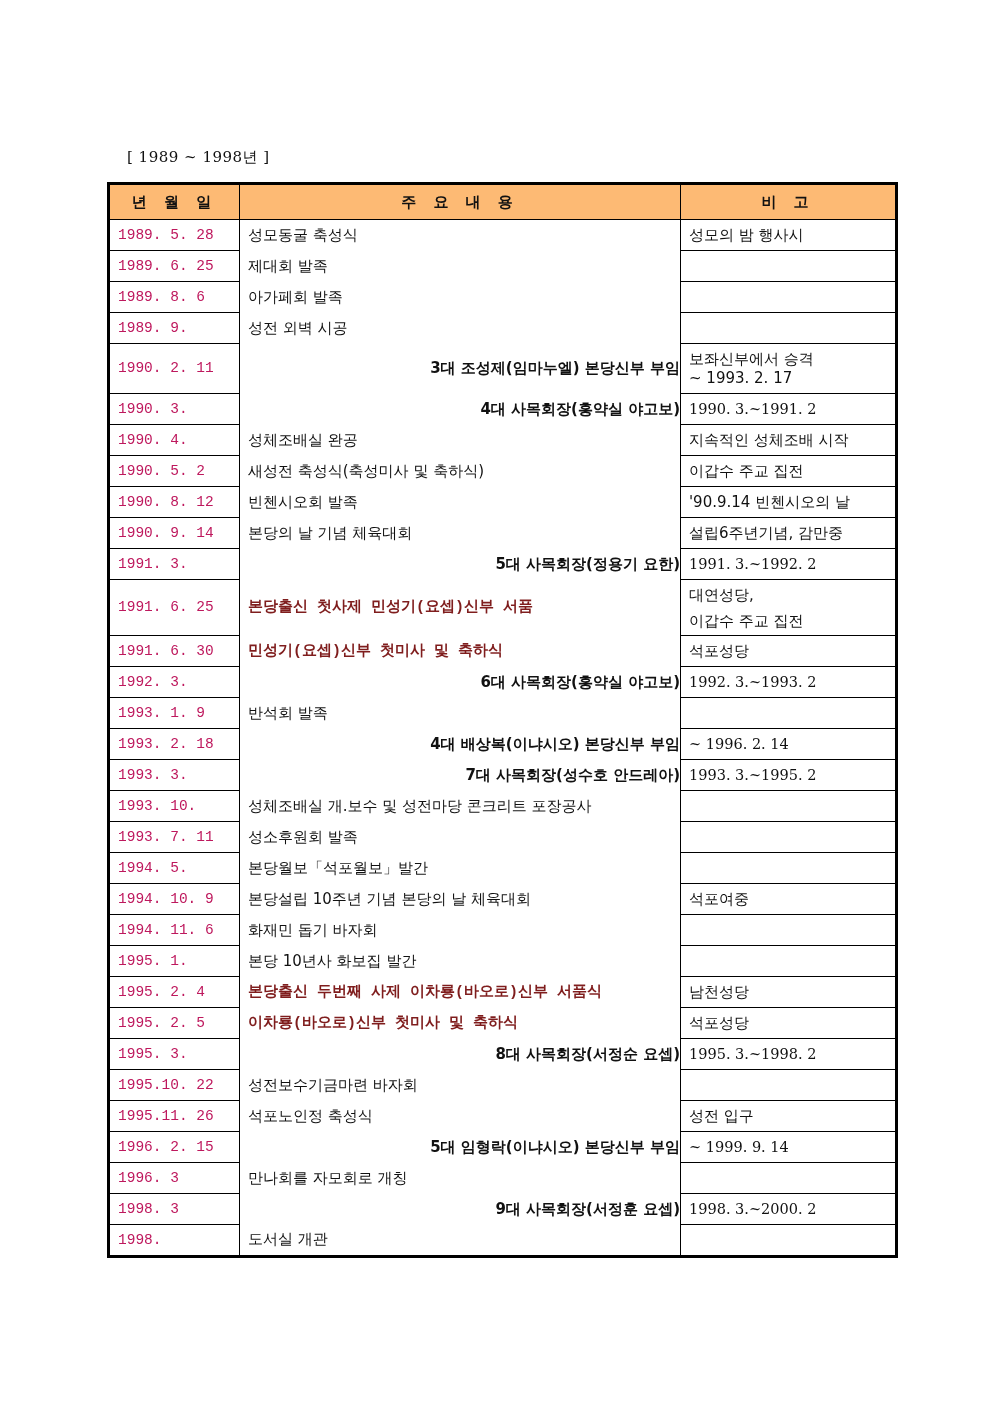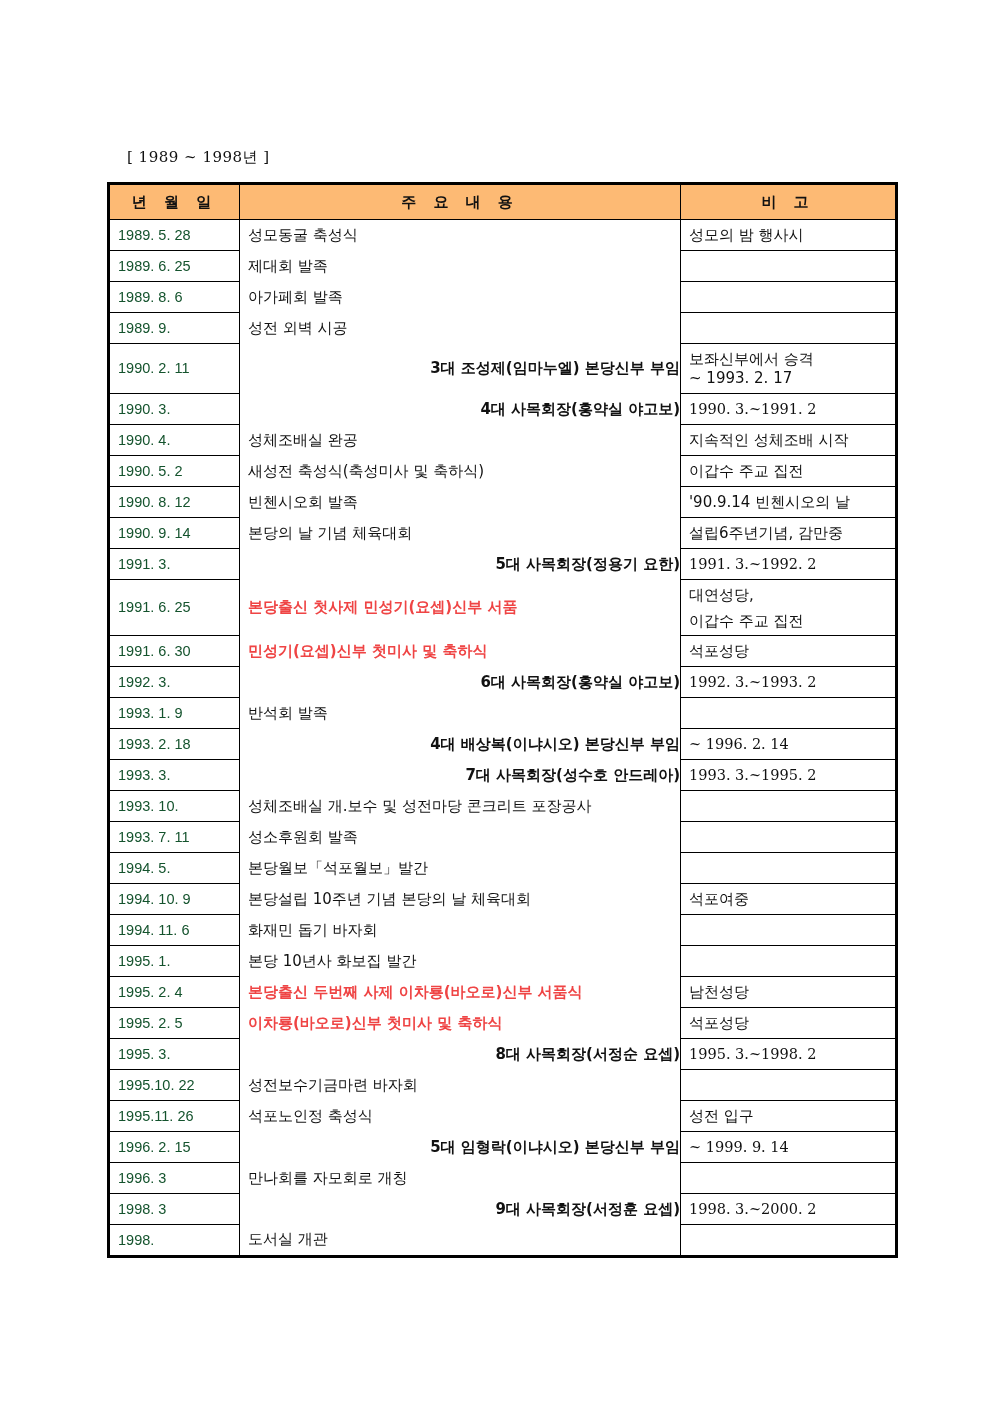--- a/index.html
+++ b/index.html
@@ -4,28 +4,28 @@
 <style>
   html, body { margin: 0; padding: 0; background: #ffffff; }
   body { width: 992px; height: 1403px; position: relative; font-family: "DejaVu Sans", "Liberation Sans", sans-serif; color: #111; }
   .caption { position: absolute; left: 127px; top: 148px; font-family: "DejaVu Serif", "Liberation Serif", serif; font-size: 15px; letter-spacing: 0.5px; }
   table.history { position: absolute; left: 107px; top: 182px; width: 791px; border-collapse: collapse; border: 3px solid #000; table-layout: fixed; }
   table.history col.c1 { width: 131px; }
   table.history col.c2 { width: 441px; }
   table.history col.c3 { width: 216px; }
   th { background: #fdba74; height: 34px; font-size: 15px; font-weight: bold; letter-spacing: 6px; text-align: center; border: 1px solid #000; border-bottom: 1.5px solid #000; padding: 0; }
   td { font-size: 15px; height: 30px; padding: 0 0 0 8px; vertical-align: middle; white-space: nowrap; line-height: 19px; }
-  td.date { border: 1px solid #000; font-family: Liberation Sans, sans-serif; font-size: 14.5px; color: #14532d; }
+  td.date { border: 1px solid #000; font-family: Liberation Mono, monospace; font-size: 14.5px; color: #be185d; }
   td.content { border-left: 1px solid #000; border-right: 1px solid #000; border-top: none; border-bottom: none; }
   td.note { border: 1px solid #000; }
   td.note.num { font-family: "DejaVu Serif", "Liberation Serif", serif; font-size: 14.5px; }
   tr.tall2 td { height: 49px; }
   tr.tall3 td { height: 55px; }
   .bold { font-weight: bold; text-align: right; }
-  .green { color: #ef4444; font-weight: bold; }
+  .green { color: #7f1d1d; font-weight: bold; font-family: Liberation Mono, monospace; }
 </style>
 </head>
 <body>
 
 <div class="caption">[ 1989 ~ 1998년 ]</div>
 
 <table class="history">
   <colgroup>
       <col class="c1">
       <col class="c2">

